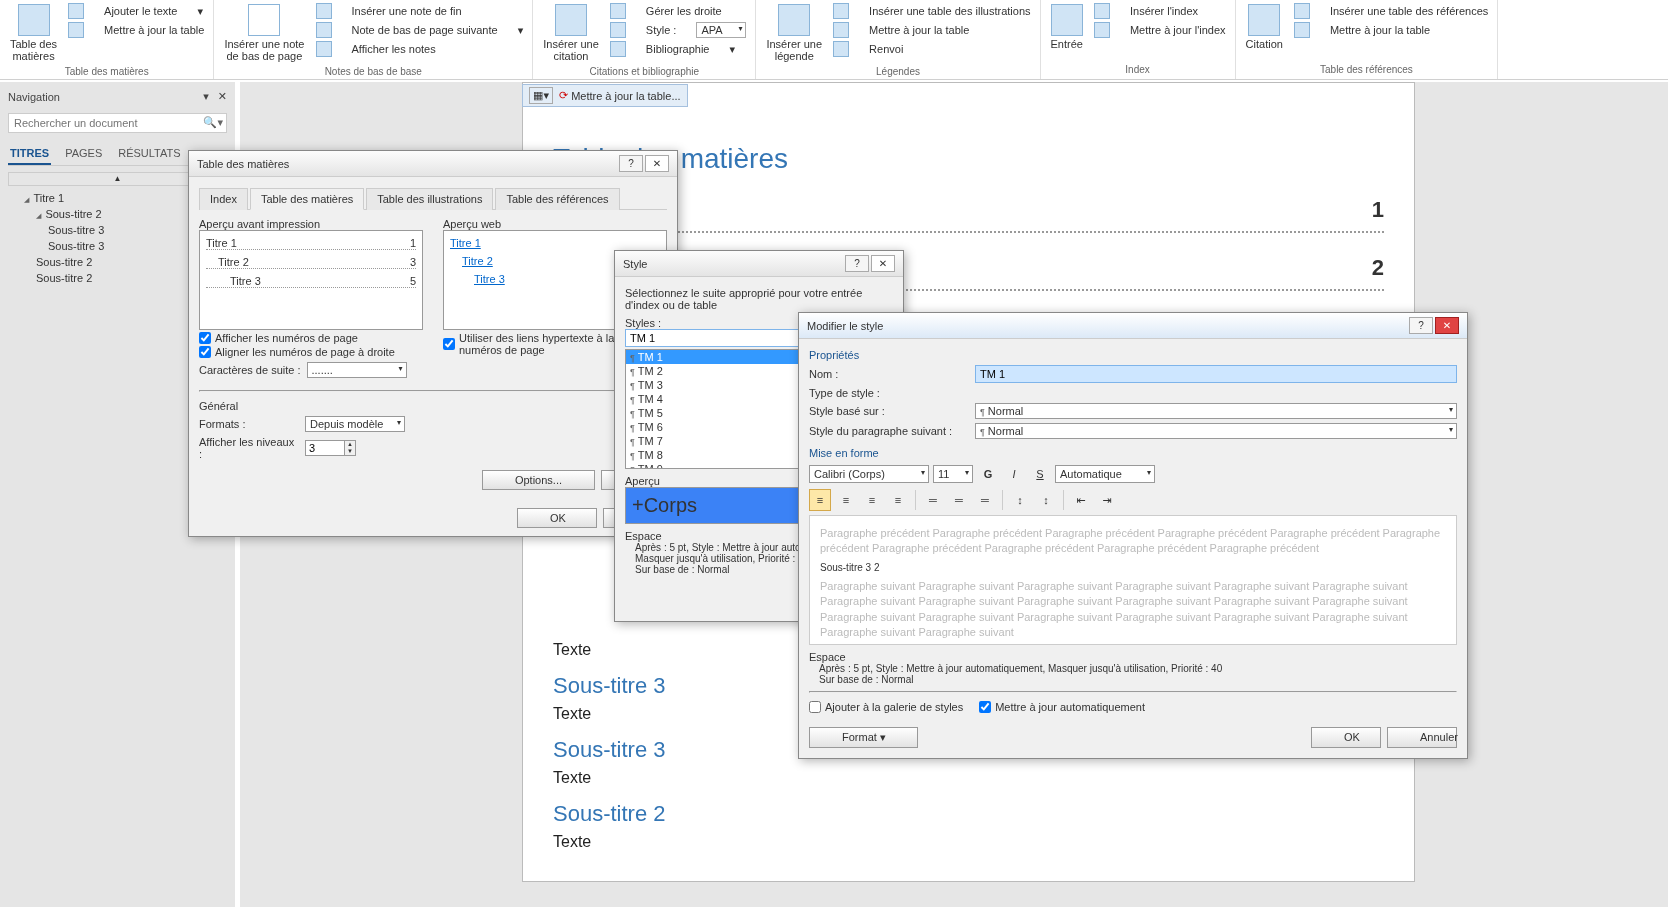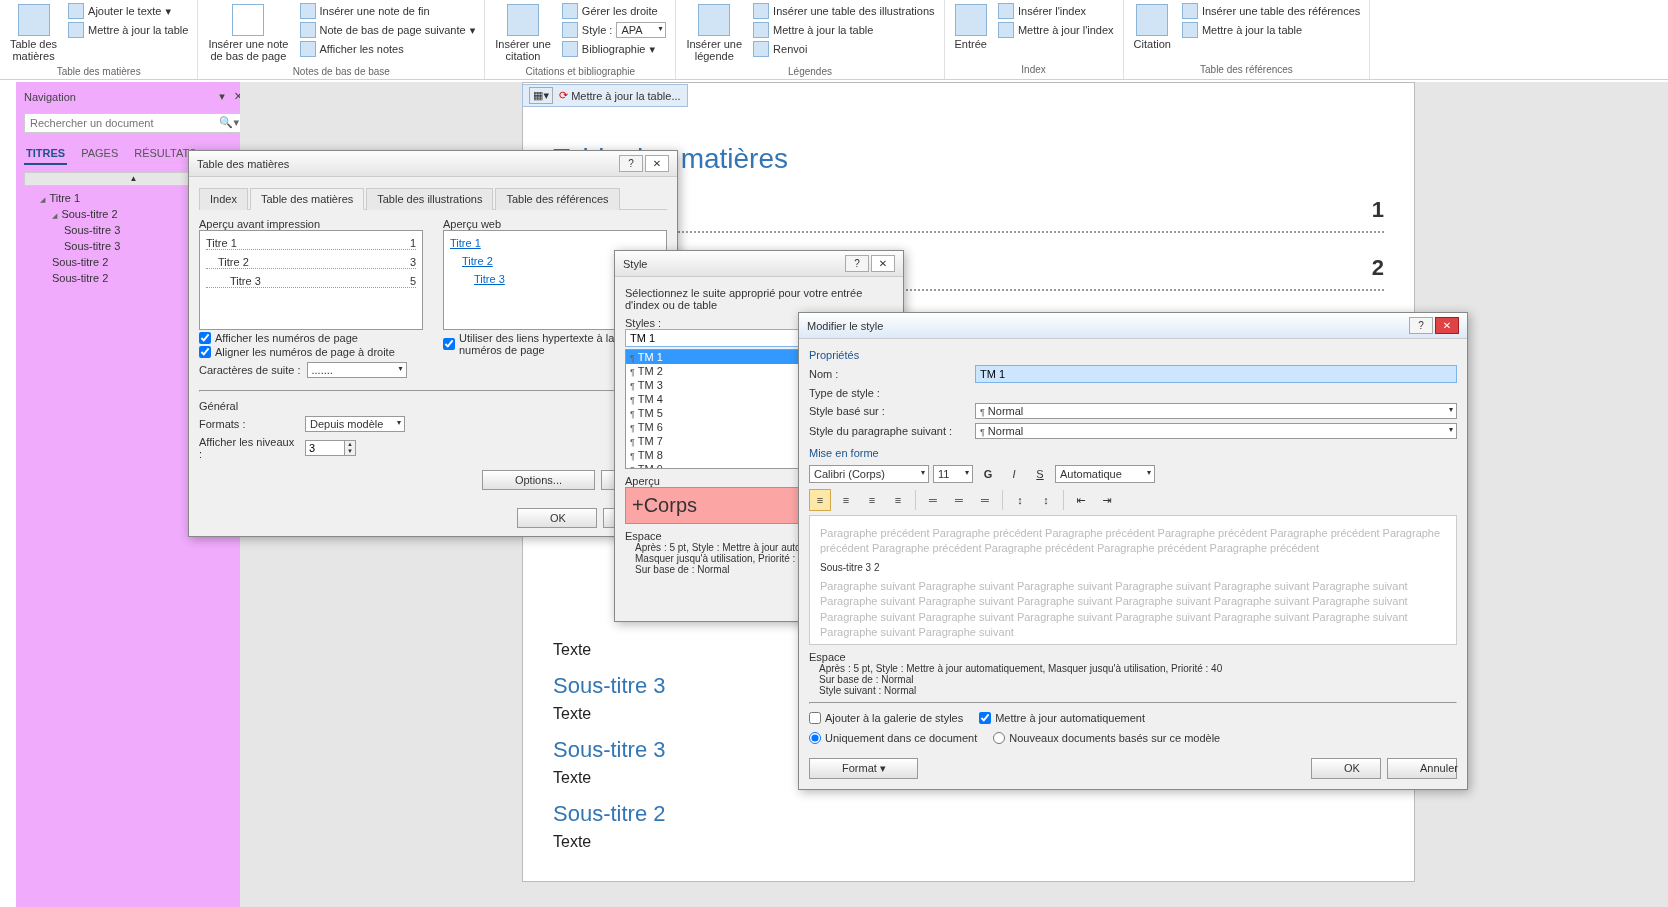--- a/index.html
+++ b/index.html
@@ -5,28 +5,28 @@
 * { box-sizing: border-box; margin: 0; padding: 0; font-family: "Segoe UI", Tahoma, sans-serif; font-size: 11px; }
 body { background: #fff; width: 1668px; height: 907px; position: relative; overflow: hidden; color: #333; }
 
 
 .ribbon { height: 80px; background: #fff; border-bottom: 1px solid #d0d0d0; display: flex; }
 .ribbon-group { display: flex; flex-direction: column; align-items: center; border-right: 1px solid #e0e0e0; padding: 2px 6px; }
 .ribbon-group-items { display: flex; align-items: flex-start; gap: 4px; flex: 1; }
 .ribbon-group-label { font-size: 10px; color: #666; padding: 2px; white-space: nowrap; }
 .ribbon-btn-large { display: flex; flex-direction: column; align-items: center; padding: 2px 4px; cursor: pointer; text-align: center; }
 .ribbon-btn-large .icon { width: 32px; height: 32px; background: #d0e4f5; border: 1px solid #8ab4d8; margin-bottom: 2px; }
-.ribbon-btn-small { display: flex; align-items: center; gap: 4px; padding: 1px 3px; cursor: pointer; white-space: nowrap; }
+.ribbon-btn-small { display: flex; align-items: center; gap: 20px; padding: 1px 3px; cursor: pointer; white-space: nowrap; }
 .ribbon-btn-small .icon { width: 16px; height: 16px; background: #d0e4f5; border: 1px solid #8ab4d8; flex-shrink: 0; }
 .ribbon-col { display: flex; flex-direction: column; gap: 1px; }
 .ribbon-dropdown { border: 1px solid #aaa; padding: 1px 18px 1px 4px; min-width: 50px; background: #fff; position: relative; }
 .ribbon-dropdown::after { content: "▾"; position: absolute; right: 3px; font-size: 8px; }
 
 
-.nav-pane { position: absolute; left: 16px; top: 82px; width: 235px; bottom: 0; background: #f0abfc; padding: 8px; }
+.nav-pane { position: absolute; left: 0; top: 82px; width: 235px; bottom: 0; background: #e5e5e5; padding: 8px; }
 .nav-title { font-size: 20px; color: #444; display: flex; justify-content: space-between; align-items: center; margin-bottom: 10px; }
 .nav-search { width: 100%; border: 1px solid #ccc; padding: 3px 22px 3px 5px; background: #fff; position: relative; }
 .nav-search-wrap { position: relative; margin-bottom: 10px; }
 .nav-search-icon { position: absolute; right: 4px; top: 3px; font-size: 11px; color: #666; }
 .nav-tabs { display: flex; gap: 12px; border-bottom: 1px solid #ccc; margin-bottom: 6px; }
 .nav-tab { padding: 4px 2px; cursor: pointer; color: #555; font-size: 11px; }
 .nav-tab.active { color: #1a5490; border-bottom: 2px solid #1a5490; font-weight: 600; }
 .nav-collapse-bar { background: #e6e6e6; height: 14px; border: 1px solid #ccc; text-align: center; font-size: 8px; line-height: 12px; margin-bottom: 4px; }
 .nav-tree li { list-style: none; padding: 2px 0 2px 16px; cursor: pointer; }
 .nav-tree .caret::before { content: "◢"; font-size: 7px; margin-right: 4px; color: #666; }
@@ -384,21 +384,21 @@
       <div class="listbox-item"><span class="para-icon"></span><span>TM 2</span></div>
       <div class="listbox-item"><span class="para-icon"></span><span>TM 3</span></div>
       <div class="listbox-item"><span class="para-icon"></span><span>TM 4</span></div>
       <div class="listbox-item"><span class="para-icon"></span><span>TM 5</span></div>
       <div class="listbox-item"><span class="para-icon"></span><span>TM 6</span></div>
       <div class="listbox-item"><span class="para-icon"></span><span>TM 7</span></div>
       <div class="listbox-item"><span class="para-icon"></span><span>TM 8</span></div>
       <div class="listbox-item"><span class="para-icon"></span><span>TM 9</span></div>
     </div>
     <div style="margin-top:6px">Aperçu</div>
-    <div style="border:1px solid #999;background:#fca5a5;padding:6px;font-size:20px">+Corps</div>
+    <div style="border:1px solid #999;background:#3b82f6;padding:6px;font-size:20px">+Corps</div>
     <div style="margin-top:6px">
       <div>Espace</div>
       <div style="padding-left:10px;font-size:10px">Après : 5 pt, Style : Mettre à jour automatiquement,</div>
       <div style="padding-left:10px;font-size:10px">Masquer jusqu'à utilisation, Priorité : 40</div>
       <div style="padding-left:10px;font-size:10px">Sur base de : Normal</div>
     </div>
   </div>
   <div class="dlg-footer">
     <div class="btn">OK</div>
   </div>
@@ -463,43 +463,32 @@
     </div>
     <div class="preview-paragraph">
       <div>Paragraphe précédent Paragraphe précédent Paragraphe précédent Paragraphe précédent Paragraphe précédent Paragraphe précédent Paragraphe précédent Paragraphe précédent Paragraphe précédent Paragraphe précédent</div>
       <div class="main-line">Sous-titre 3        2</div>
       <div>Paragraphe suivant Paragraphe suivant Paragraphe suivant Paragraphe suivant Paragraphe suivant Paragraphe suivant Paragraphe suivant Paragraphe suivant Paragraphe suivant Paragraphe suivant Paragraphe suivant Paragraphe suivant Paragraphe suivant Paragraphe suivant Paragraphe suivant Paragraphe suivant Paragraphe suivant Paragraphe suivant Paragraphe suivant Paragraphe suivant</div>
     </div>
     <div style="margin-top:6px">
       <div>Espace</div>
       <div style="padding-left:10px;font-size:10px">Après : 5 pt, Style : Mettre à jour automatiquement, Masquer jusqu'à utilisation, Priorité : 40</div>
       <div style="padding-left:10px;font-size:10px">Sur base de : Normal</div>
-      <div style="padding-left:10px;font-size:10px">Style suivant : Normal</div>
     </div>
     <hr style="margin:6px 0">
     <div class="row">
       <label class="chk">
           <input type="checkbox" style="">
           <span>Ajouter à la galerie de styles</span>
         </label>
       <label class="chk" style="margin-left:10px">
           <input type="checkbox" checked="" style="">
           <span>Mettre à jour automatiquement</span>
         </label>
     </div>
-    <div class="row">
-      <label class="chk">
-          <input type="radio" name="scope" checked="" style="">
-          <span>Uniquement dans ce document</span>
-        </label>
-      <label class="chk" style="margin-left:10px">
-          <input type="radio" name="scope" style="">
-          <span>Nouveaux documents basés sur ce modèle</span>
-        </label>
-    </div>
     <div style="display:flex;justify-content:space-between;margin-top:12px">
       <div class="btn"><span>Format</span> ▾</div>
       <div style="display:flex;gap:6px">
         <div class="btn" style="width:70px;text-align:center">OK</div>
         <div class="btn" style="width:70px;text-align:center">Annuler</div>
       </div>
     </div>
   </div>
 </div>
 

